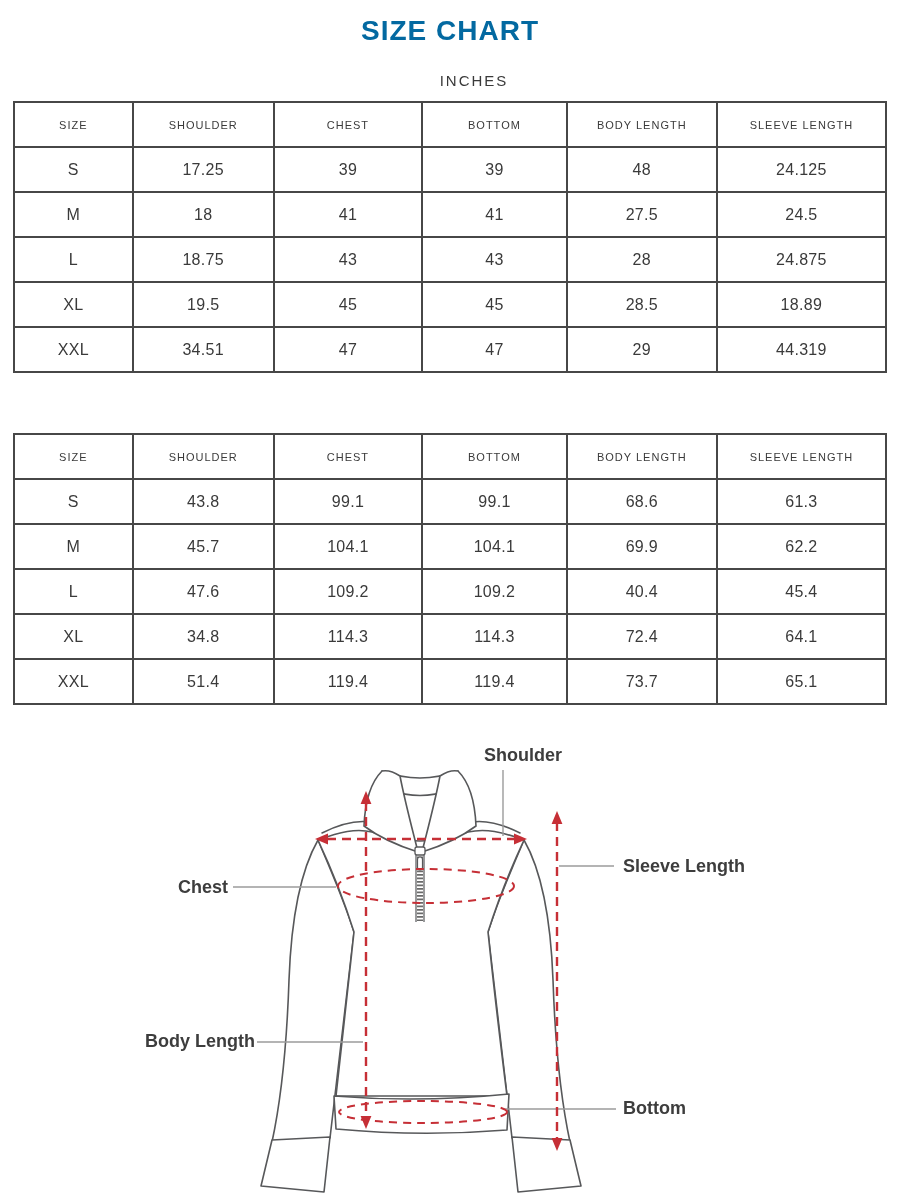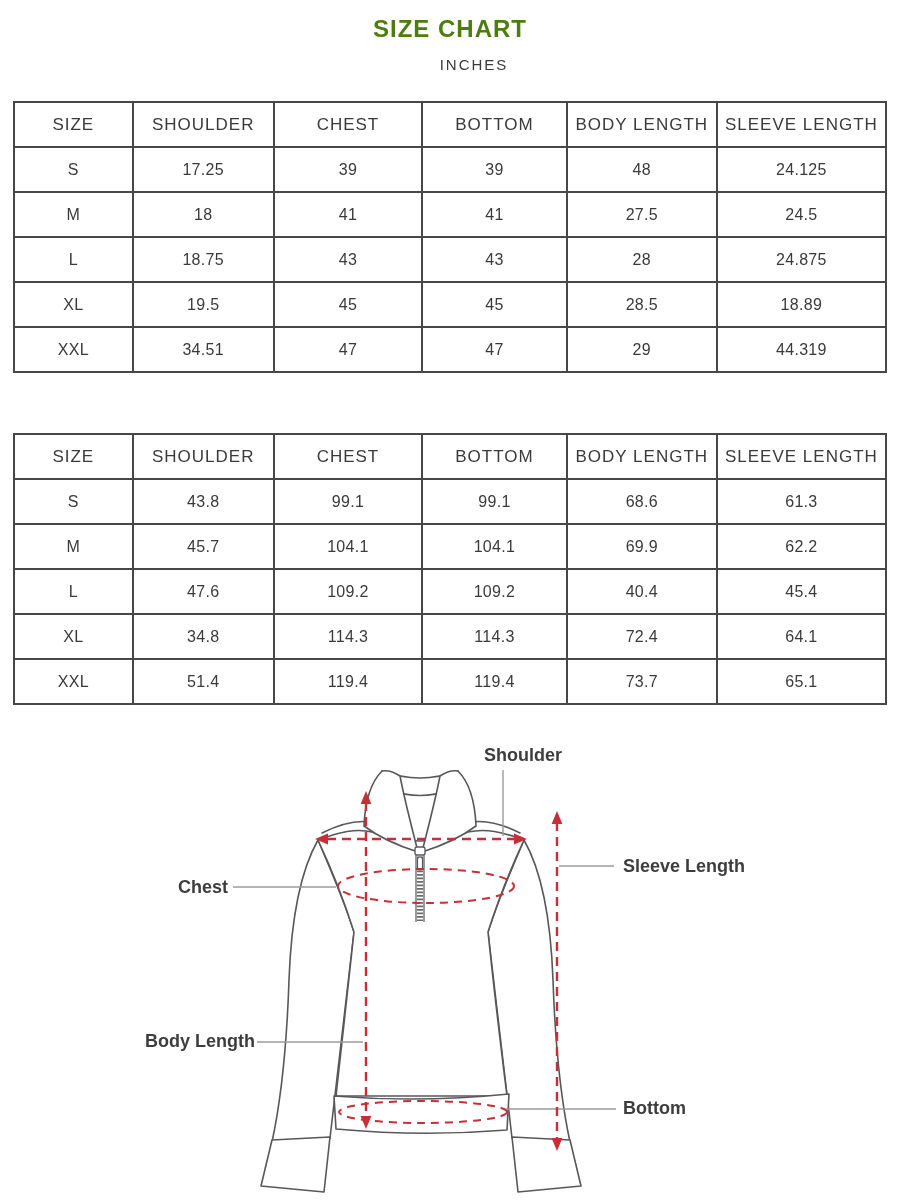--- a/index.html
+++ b/index.html
@@ -3,39 +3,39 @@
 <meta charset="utf-8">
 <style>
   html,body{margin:0;padding:0;background:#ffffff;}
   .page{
     position:relative;width:900px;height:1200px;overflow:hidden;
     background:#ffffff;color:#3a3a3a;
     font-family:"Liberation Sans", sans-serif;
   }
   .title{
     position:absolute;top:15px;left:0;right:0;text-align:center;
-    font-size:24px;font-weight:bold;letter-spacing:1px;color:#4d7c0f;
+    font-size:28px;font-weight:bold;letter-spacing:1px;color:#0369a1;
   }
   .unit-label{
     position:absolute;left:0;right:0;text-align:center;
     font-size:15px;letter-spacing:2px;color:#3a3a3a;
   }
-  #unit-inches{top:56px;padding-left:48px;}
+  #unit-inches{top:72px;padding-left:48px;}
   #unit-cm{top:402px;}
   table.size-table{
     position:absolute;left:13px;width:874px;
     border-collapse:collapse;table-layout:fixed;background:#fff;
   }
   #table-inches{top:101px;}
   #table-cm{top:433px;}
   .size-table th,.size-table td{
     border:2px solid #474747;text-align:center;vertical-align:middle;
     height:43px;padding:0;color:#3a3a3a;background:#fff;
   }
-  .size-table th{font-size:17px;font-weight:normal;letter-spacing:1px;}
+  .size-table th{font-size:11px;font-weight:normal;letter-spacing:1px;}
   .size-table td{font-size:16px;letter-spacing:.3px;}
   col.c-size{width:13.6%;} col.c-shoulder{width:16.2%;} col.c-chest{width:17%;}
   col.c-bottom{width:16.6%;} col.c-bodyl{width:17.2%;} col.c-sleevel{width:19.4%;}
   .diagram{position:absolute;top:740px;left:0;width:900px;height:460px;}
   .diagram svg{position:absolute;top:0;left:0;}
   .dlabel{
     position:absolute;font-size:18px;font-weight:bold;color:#3d3d3d;
     white-space:nowrap;line-height:20px;
   }
   #lbl-shoulder{left:473px;top:5px;width:100px;text-align:center;}

